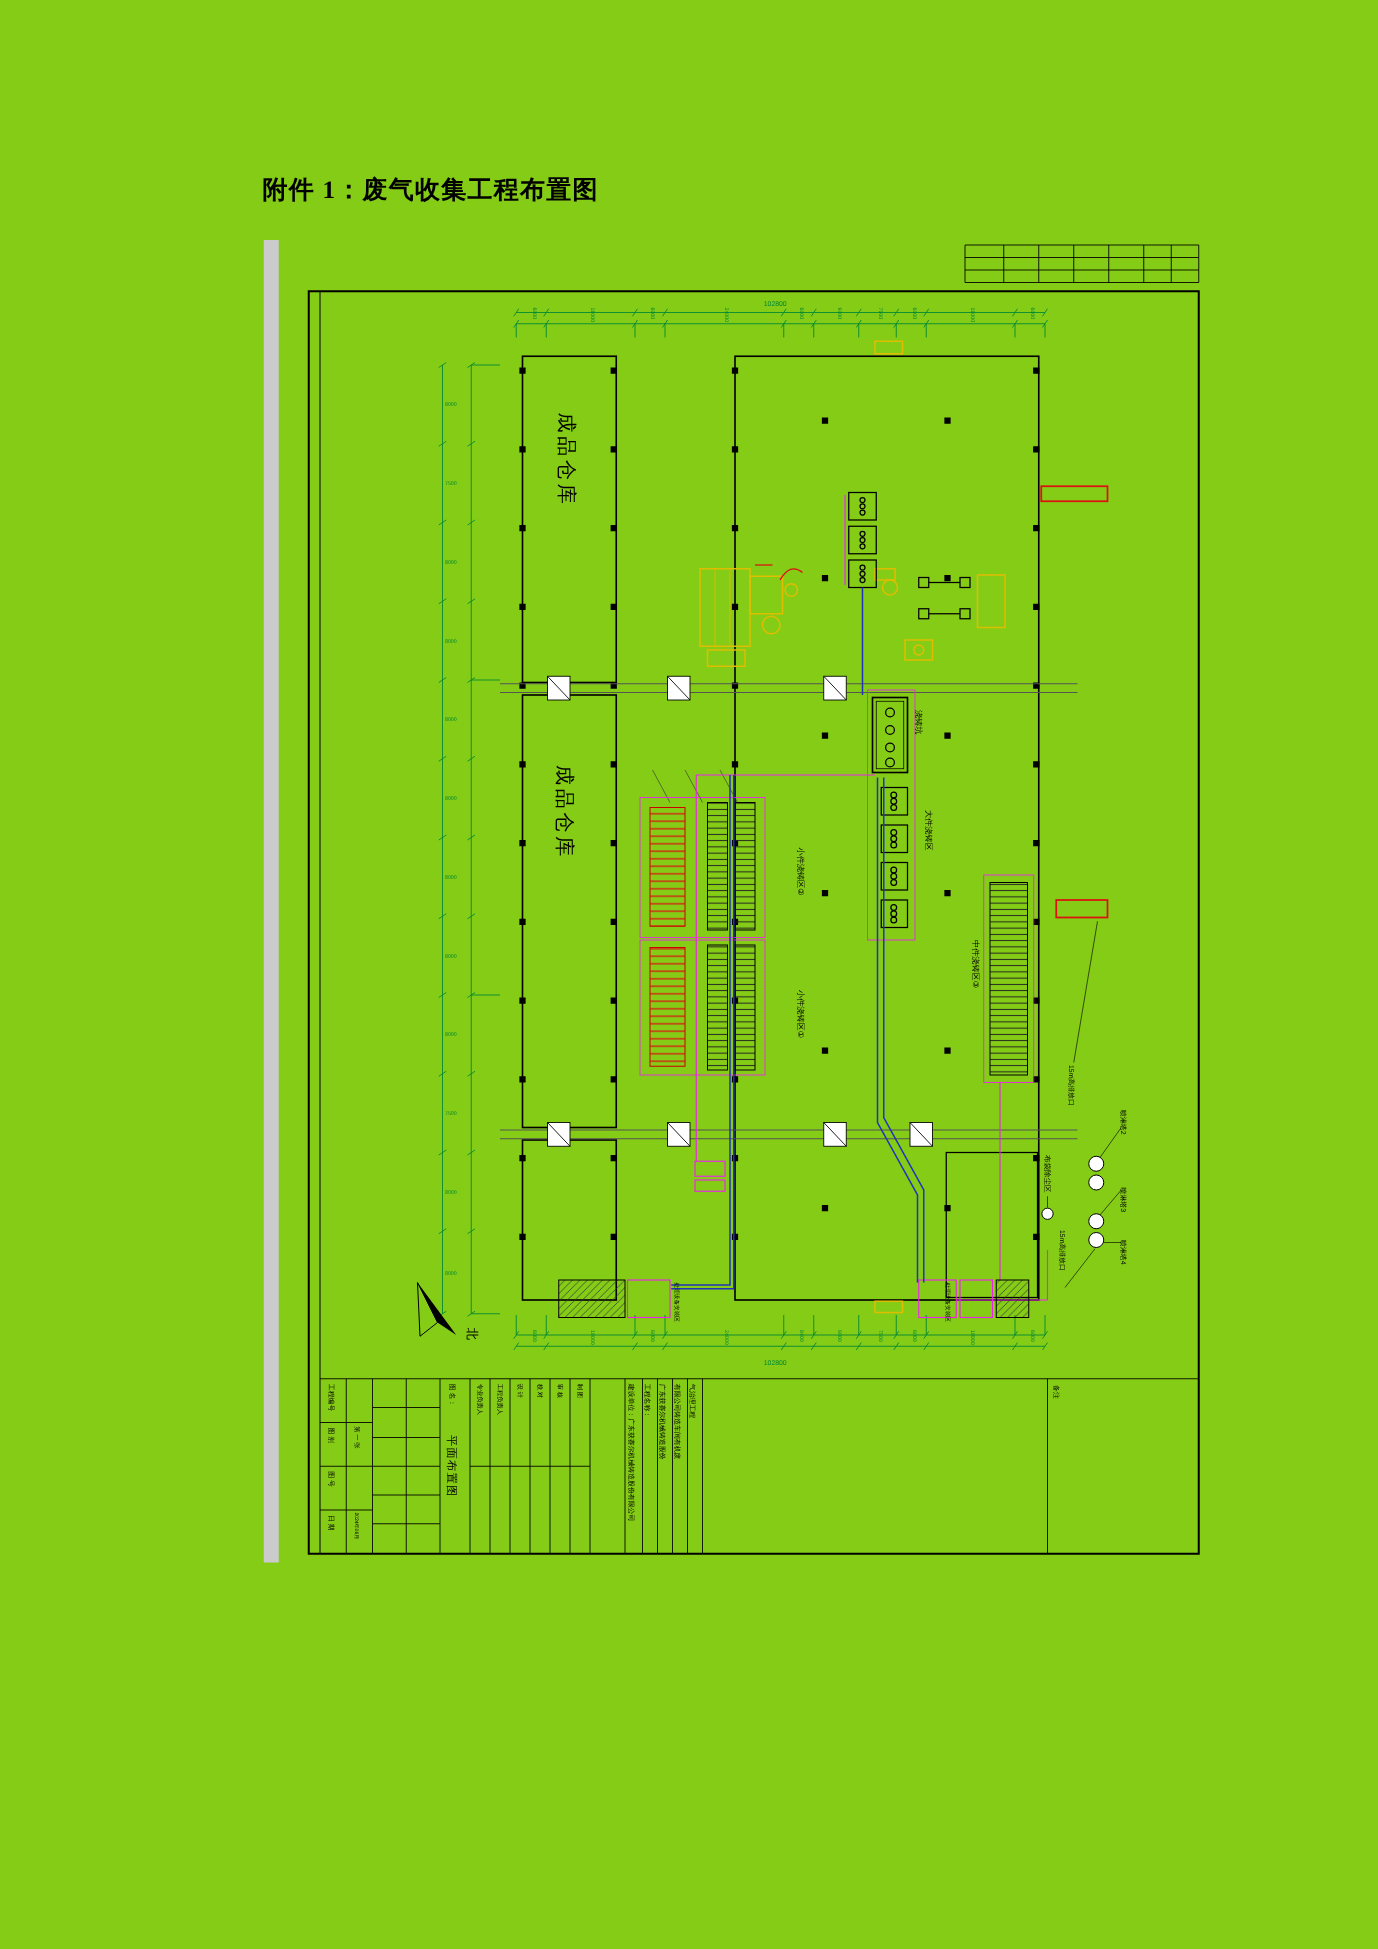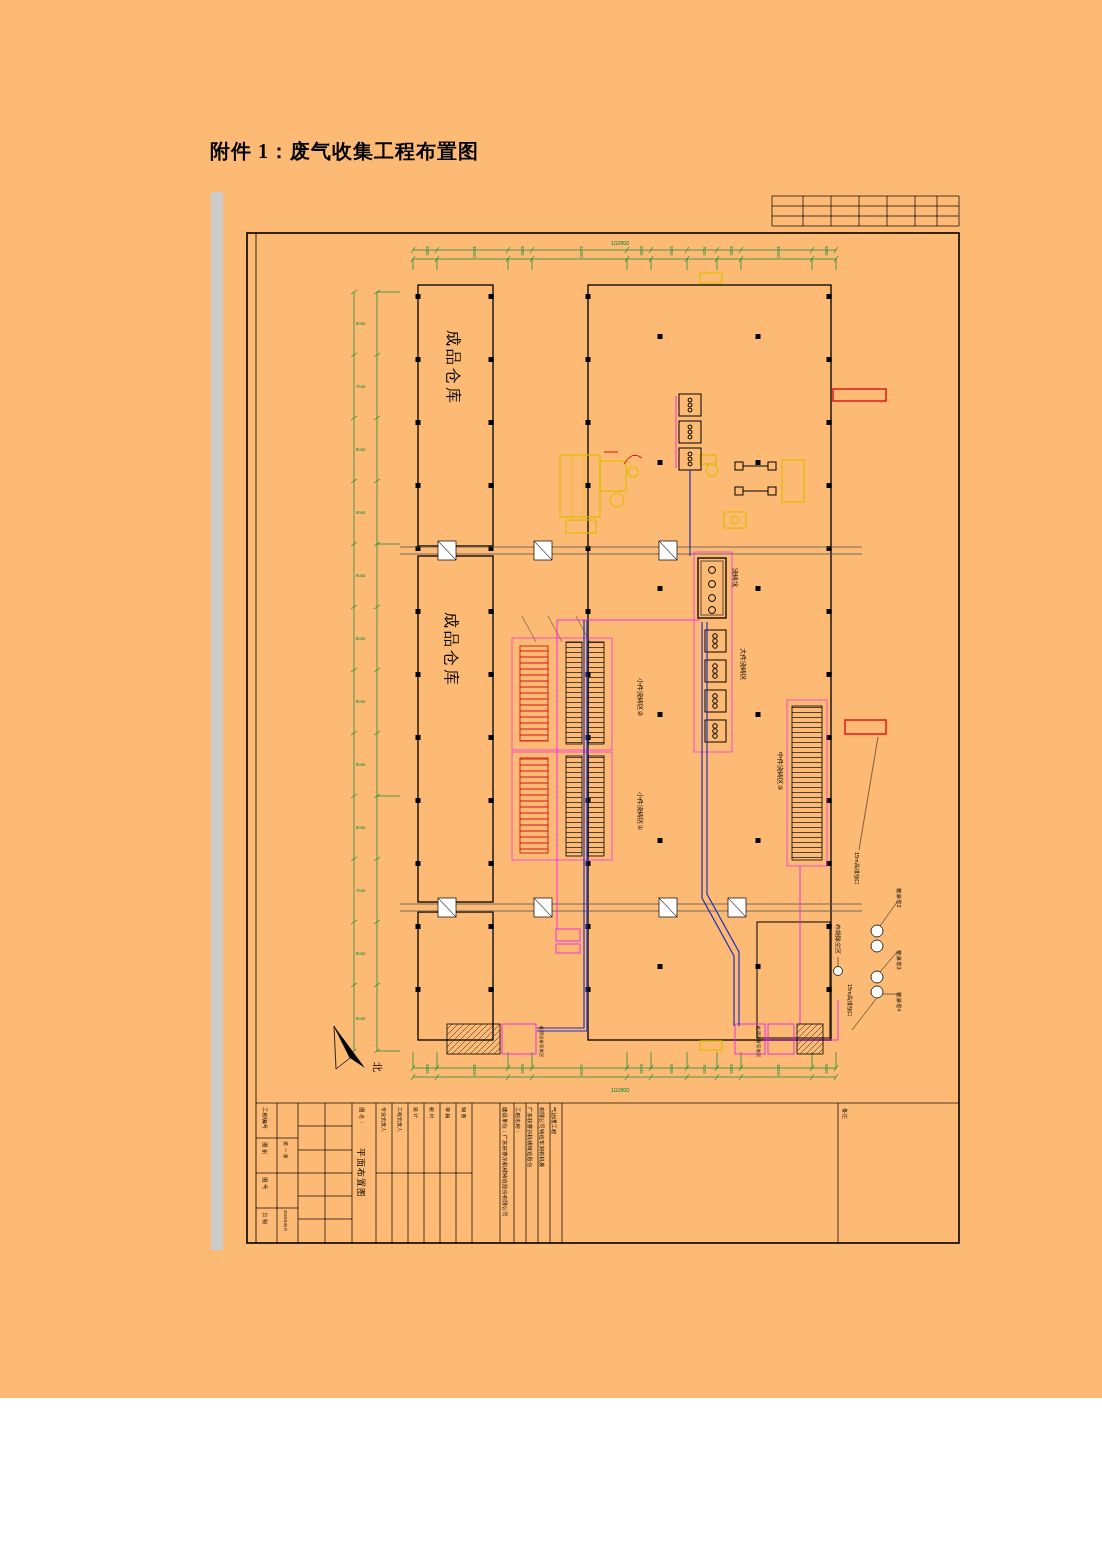--- a/index.html
+++ b/index.html
@@ -1,16 +1,16 @@
 <!DOCTYPE html>
 <html><head>
 <meta charset="utf-8">
 <style>
   html,body{margin:0;padding:0;background:#ffffff;}
-  .page{position:relative;width:1102px;height:1398px;background:#fdba74;overflow:hidden;
+  .page{position:relative;width:1102px;height:1559px;background:#84cc16;overflow:hidden;
         font-family:"Liberation Sans","DejaVu Sans",sans-serif;}
   .heading{position:absolute;left:210px;top:138px;font-size:20px;font-weight:bold;color:#000;
            font-family:"Liberation Serif","DejaVu Serif",serif;letter-spacing:1px;}
   svg{position:absolute;left:0;top:0;}
   text{font-family:"Liberation Sans","DejaVu Sans",sans-serif;}
 </style>
 </head>
 <body>
 
 <div class="page">

